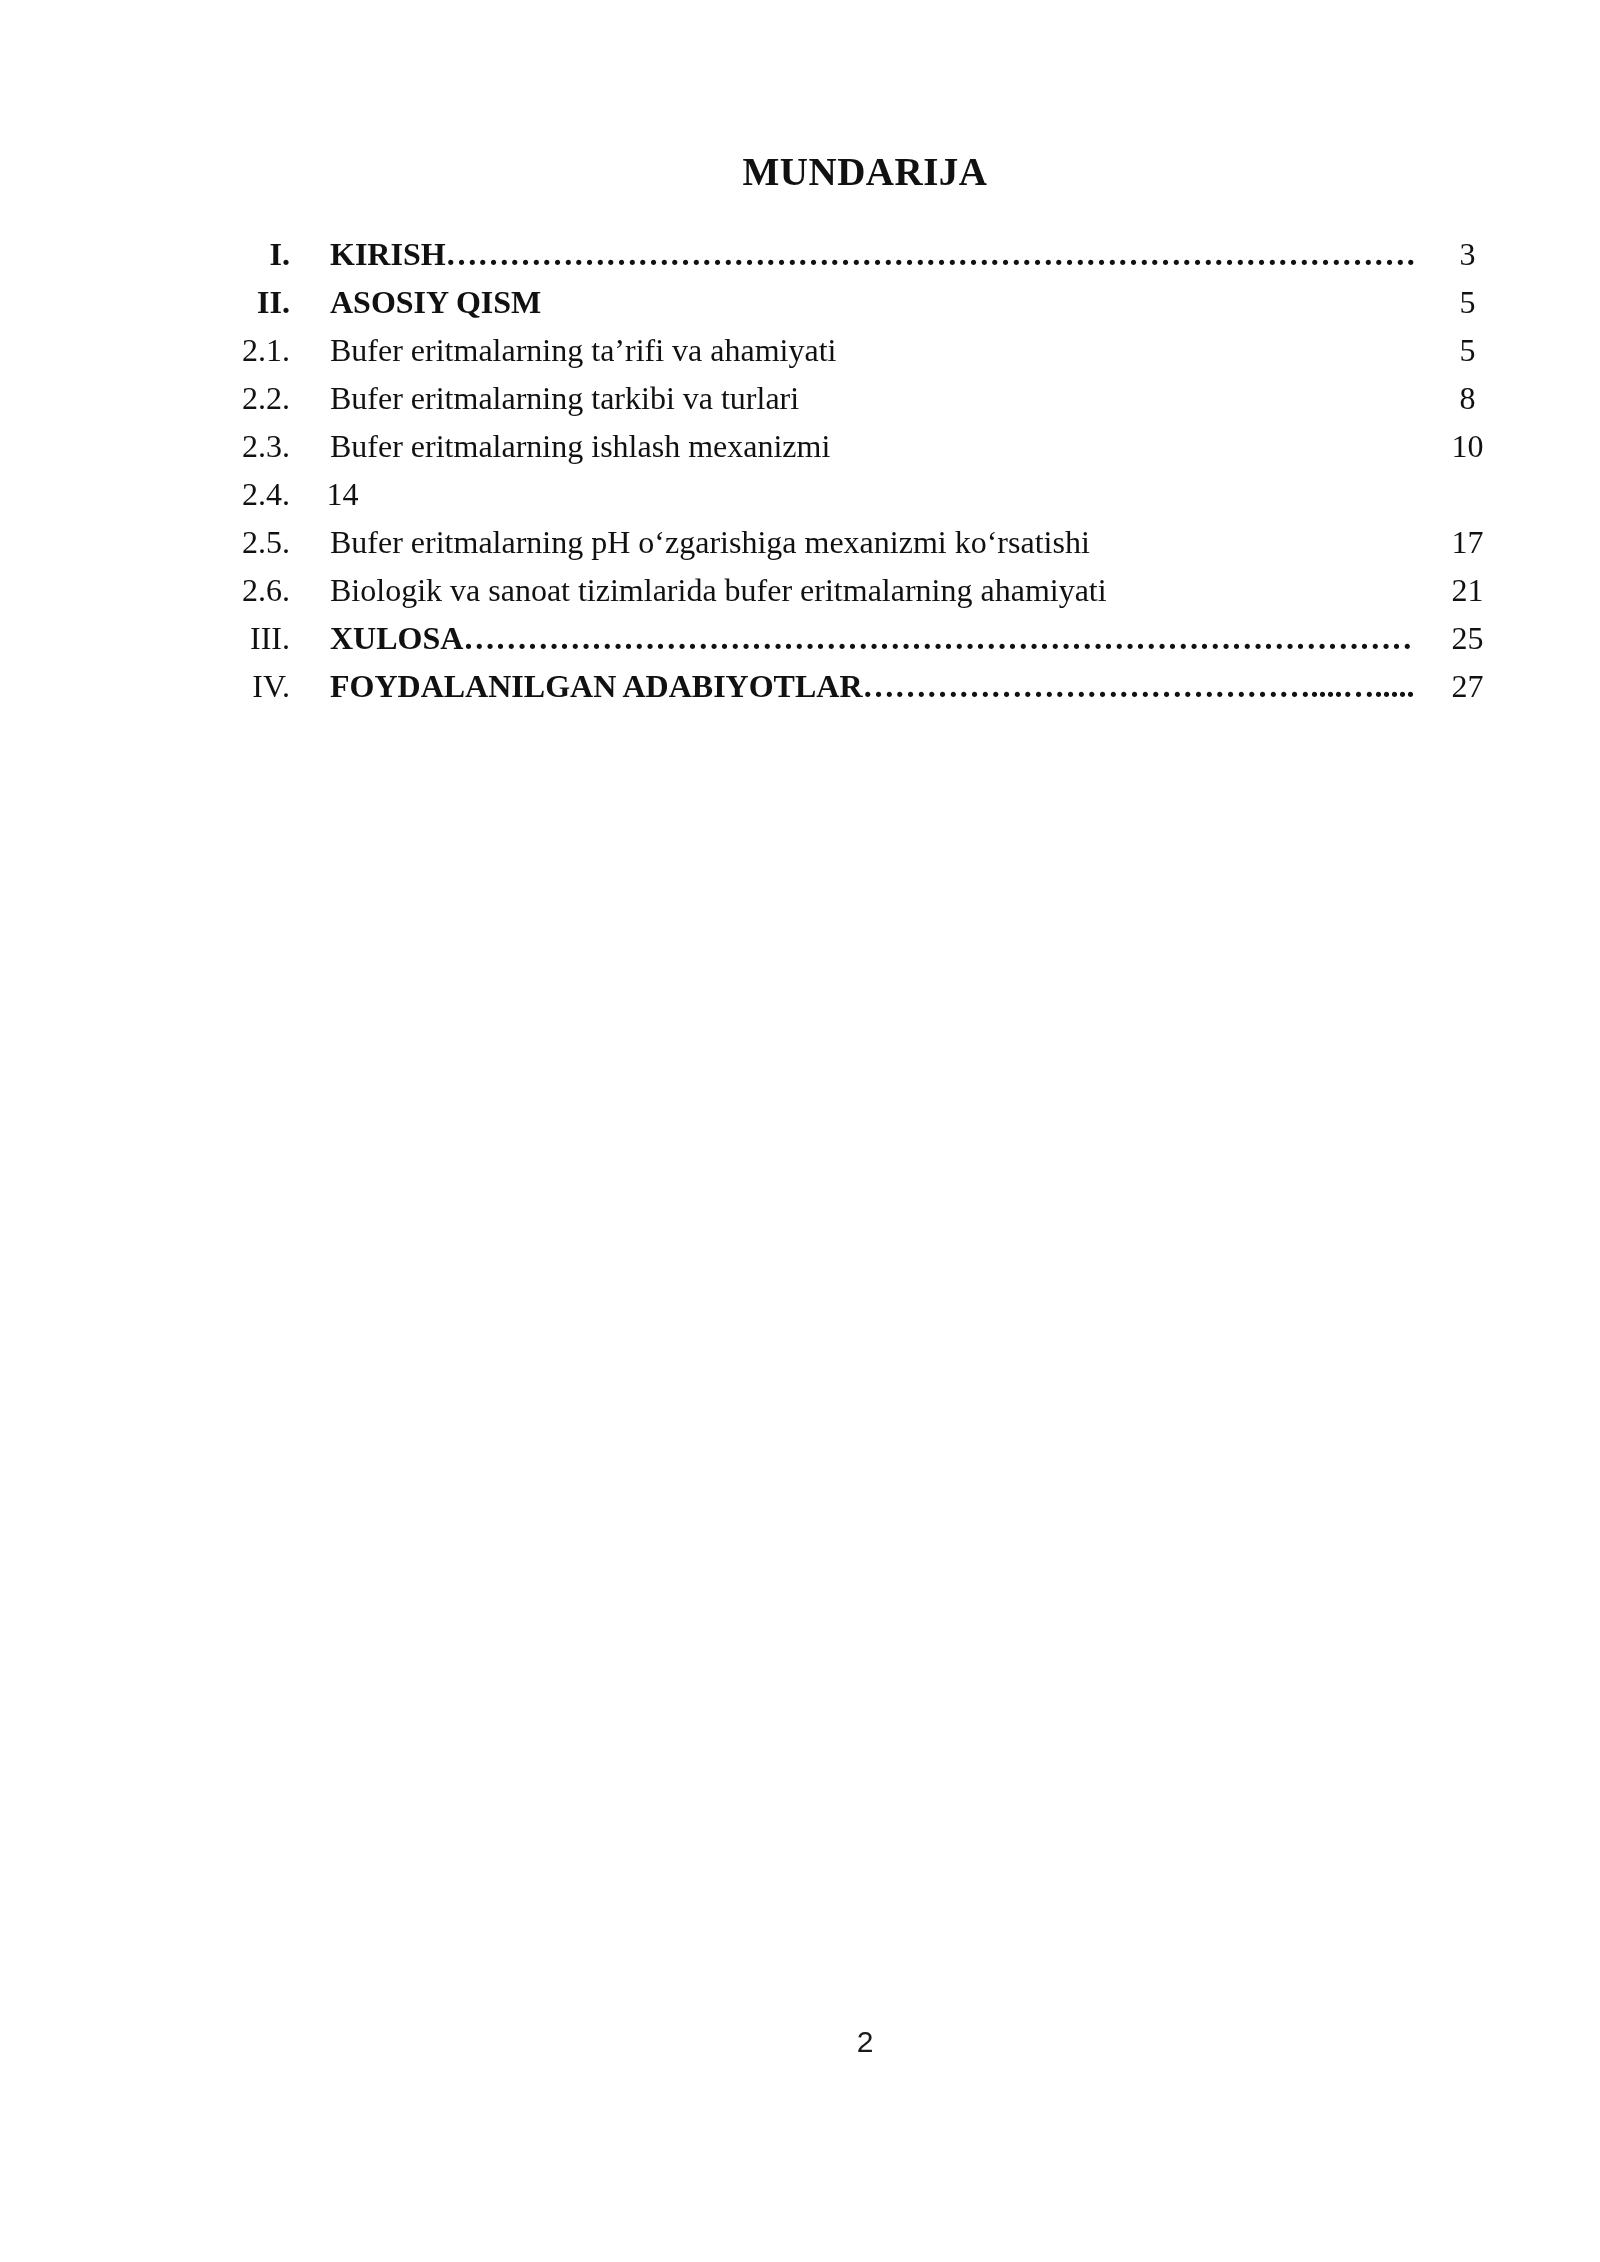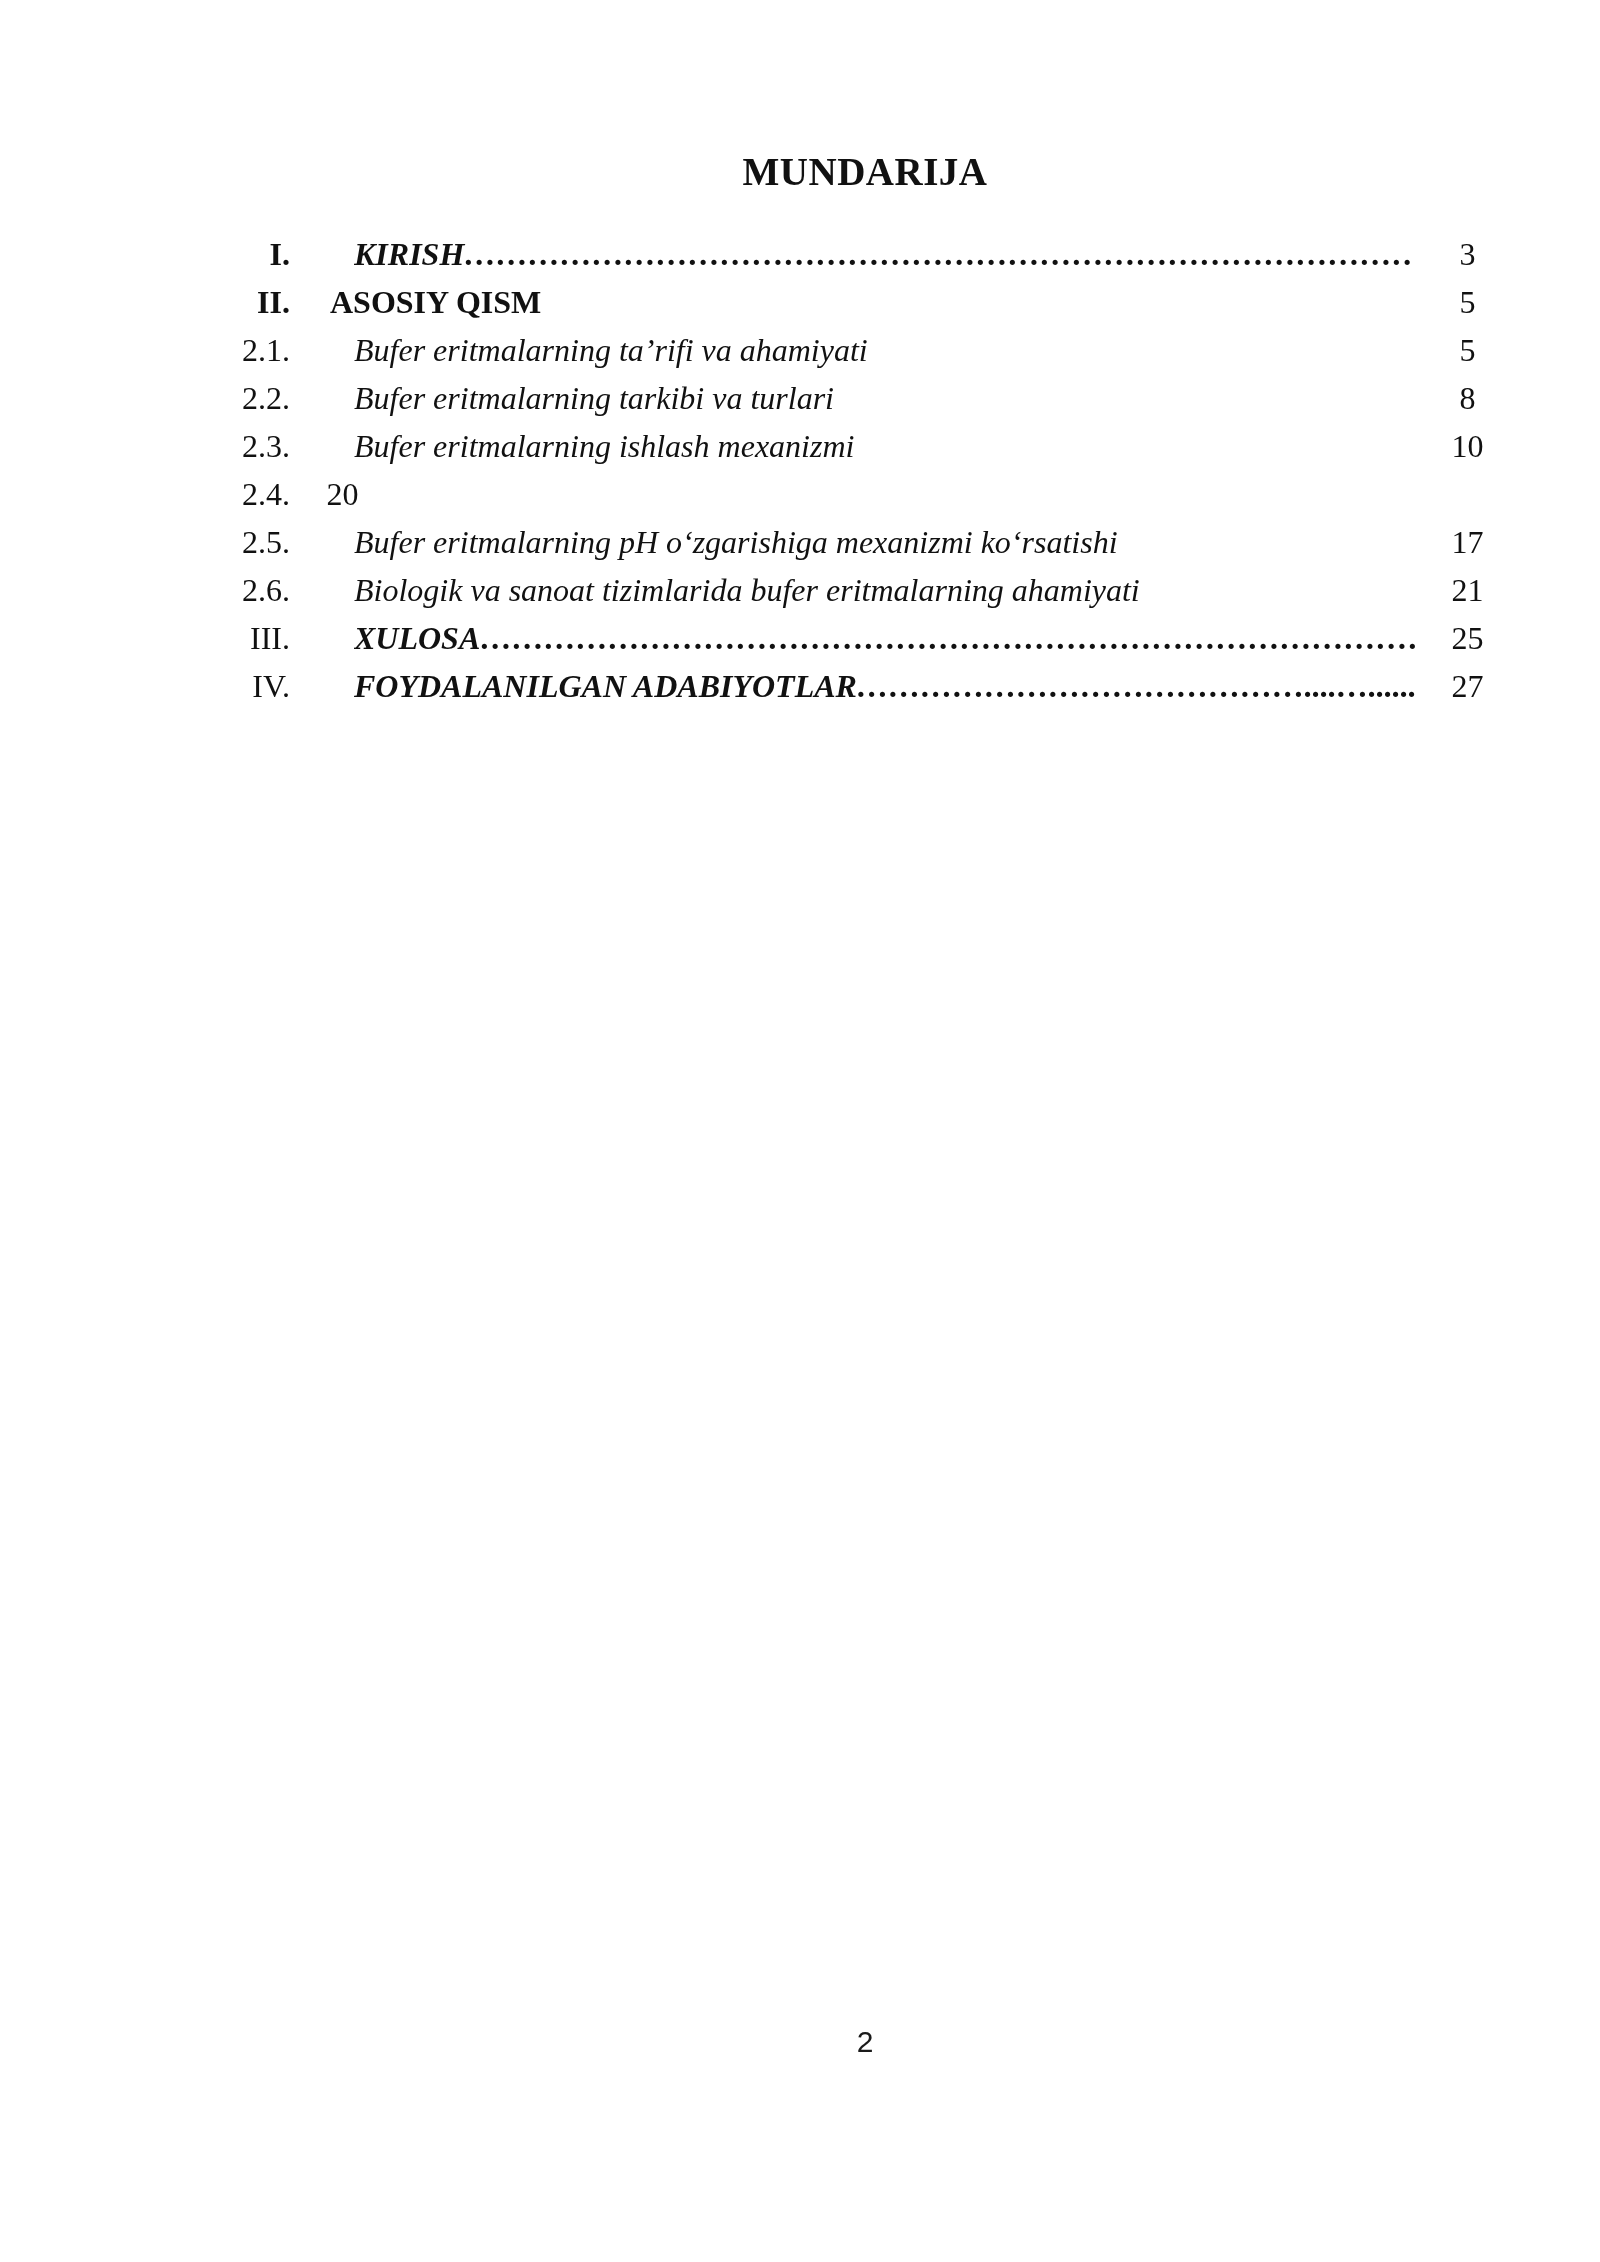--- a/index.html
+++ b/index.html
@@ -40,26 +40,25 @@
     align-items: flex-start;
   }
   .num {
     flex: none;
     width: 80px;
     text-align: right;
     white-space: nowrap;
   }
   .title {
     flex: 1 1 auto;
-    margin-left: 64px;
+    margin-left: 40px;
     display: flex;
     overflow: hidden;
     white-space: nowrap;
     min-width: 0;
-    font-style: italic;
   }
   .title-block {
     flex: 1 1 auto;
     margin-left: 40px;
     display: block;
     overflow: hidden;
     white-space: nowrap;
     min-width: 0;
   }
   .blank-line {
@@ -143,21 +142,21 @@
         <span class="num">2.3.</span>
         <span class="title">
           <span class="label">Bufer eritmalarning ishlash mexanizmi</span>
           <span class="leader"></span>
         </span>
         <span class="pg">10</span>
       </div>
 
       <div class="row">
         <span class="num">2.4.</span>
-        <span class="pg">20</span>
+        <span class="pg">14</span>
       </div>
 
       <div class="row">
         <span class="num">2.5.</span>
         <span class="title">
           <span class="label">Bufer eritmalarning pH o‘zgarishiga mexanizmi ko‘rsatishi</span>
           <span class="leader"></span>
         </span>
         <span class="pg">17</span>
       </div>

